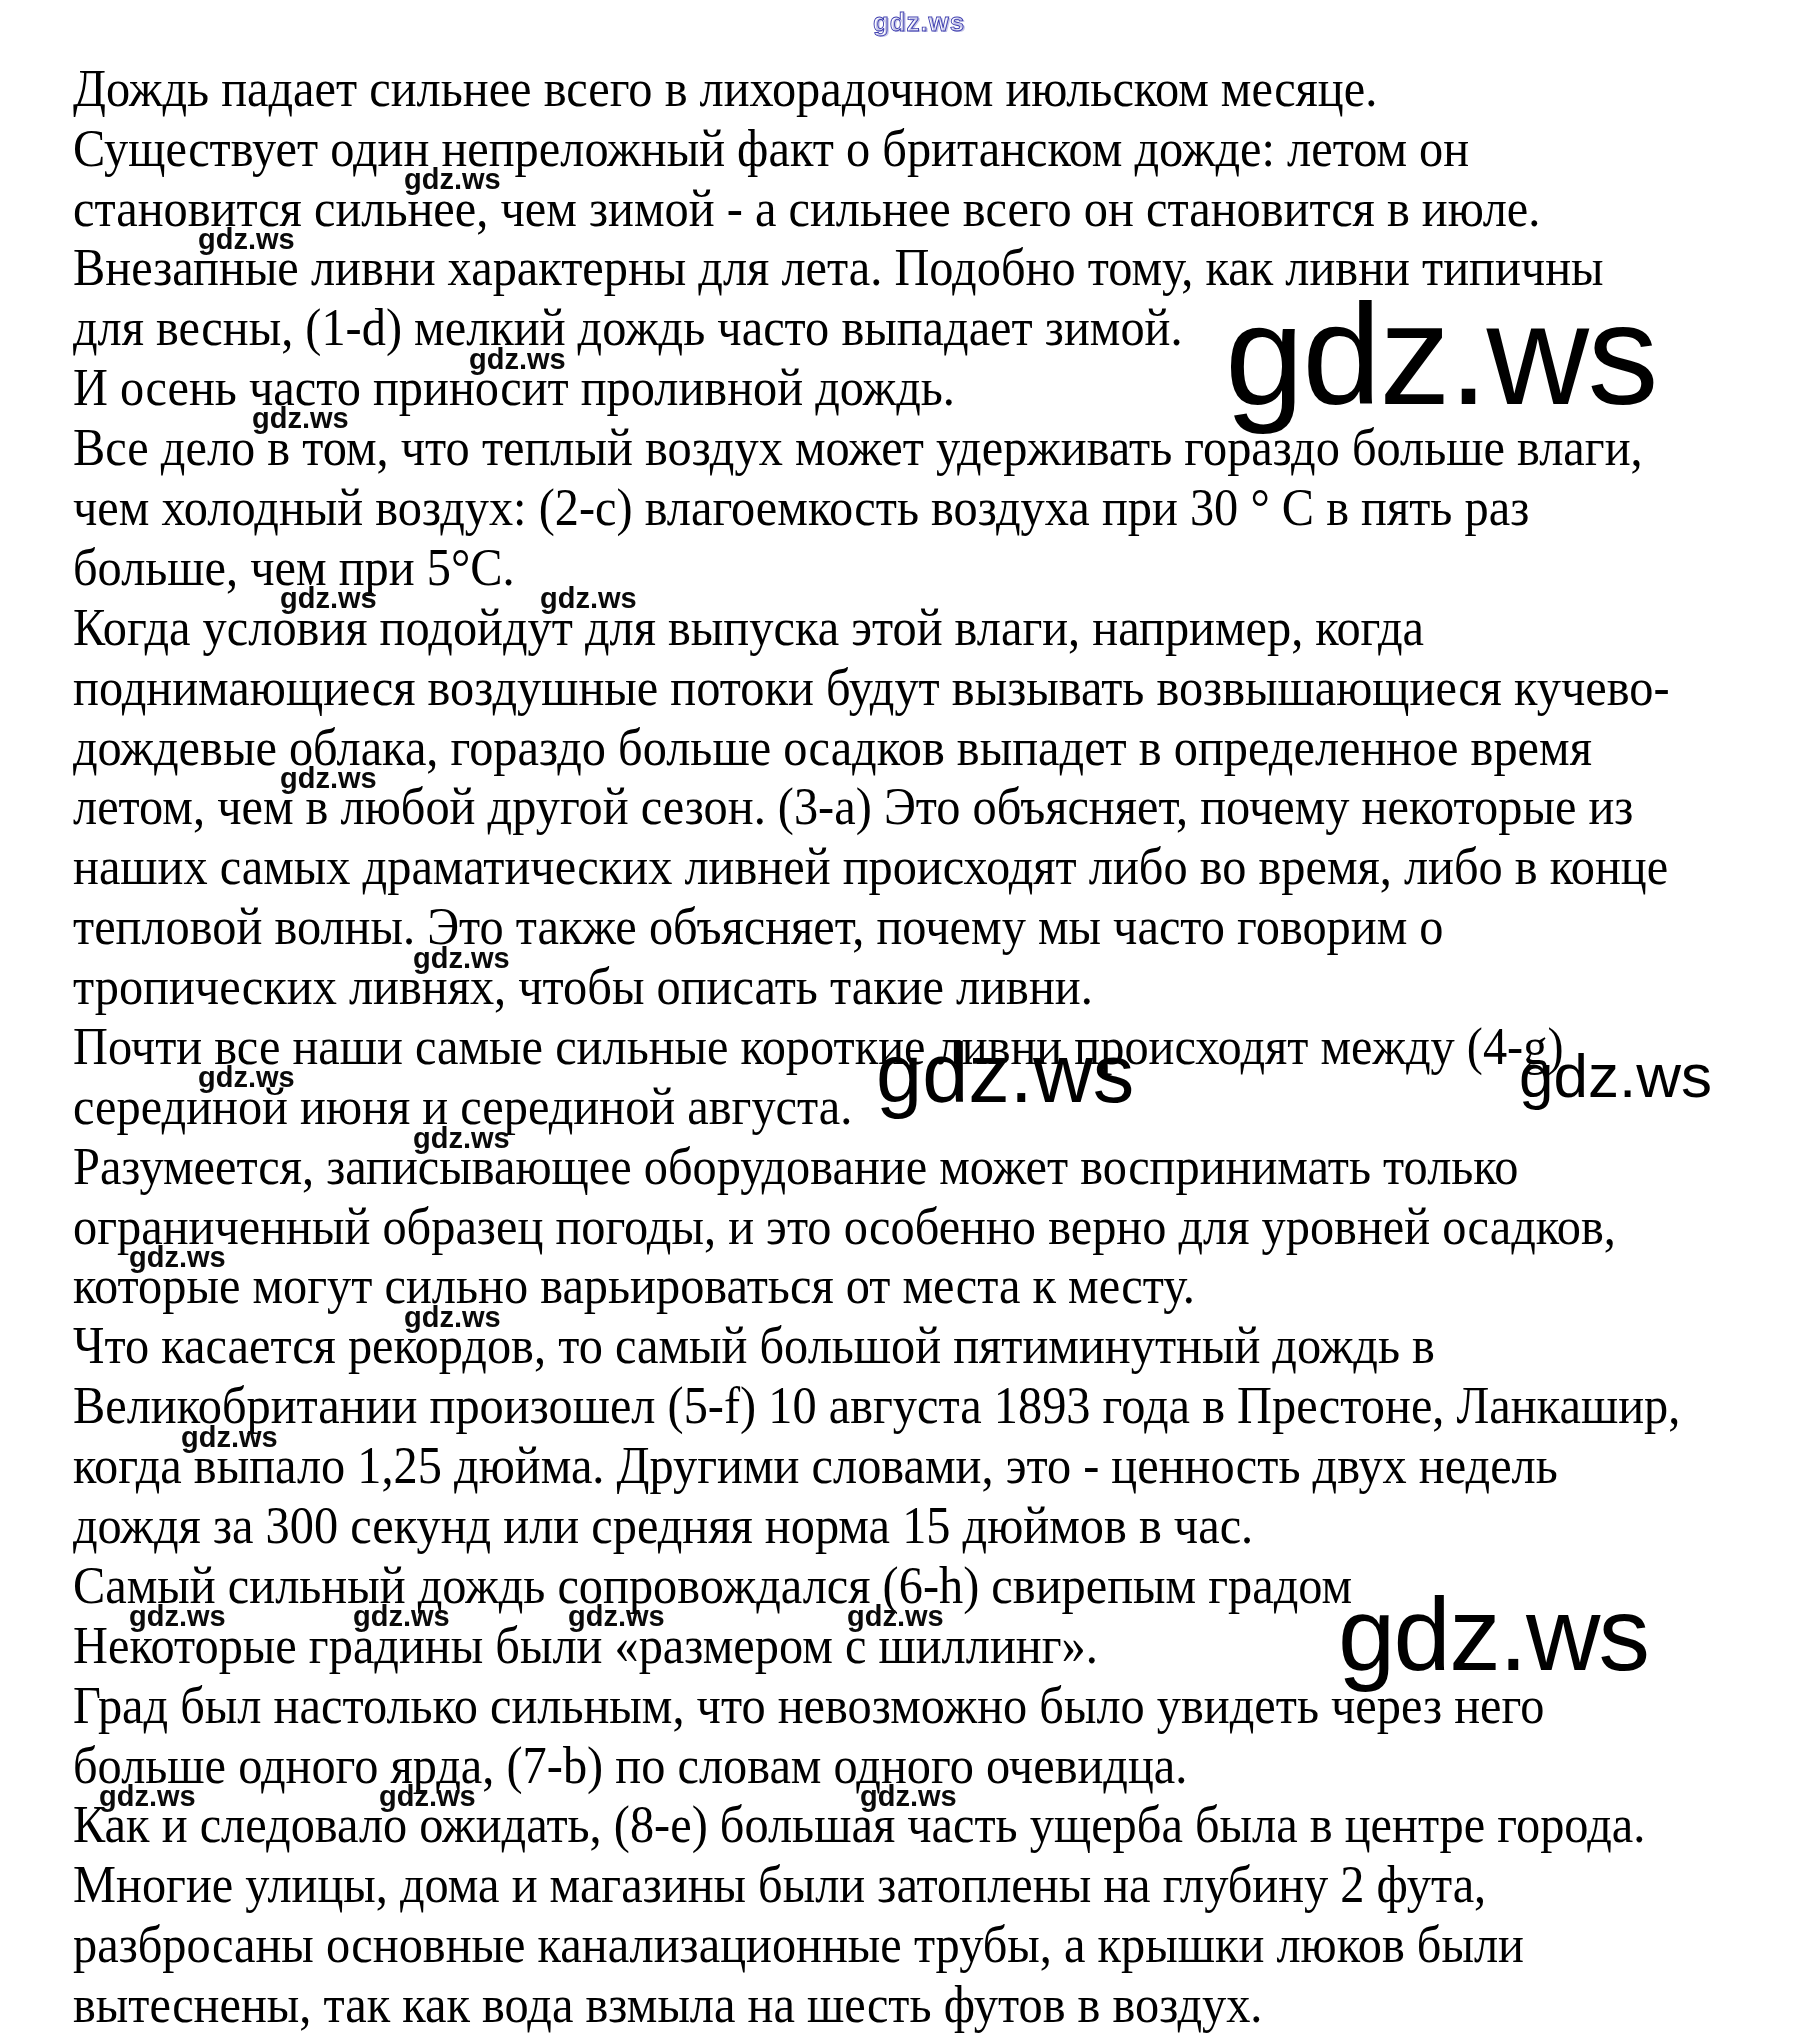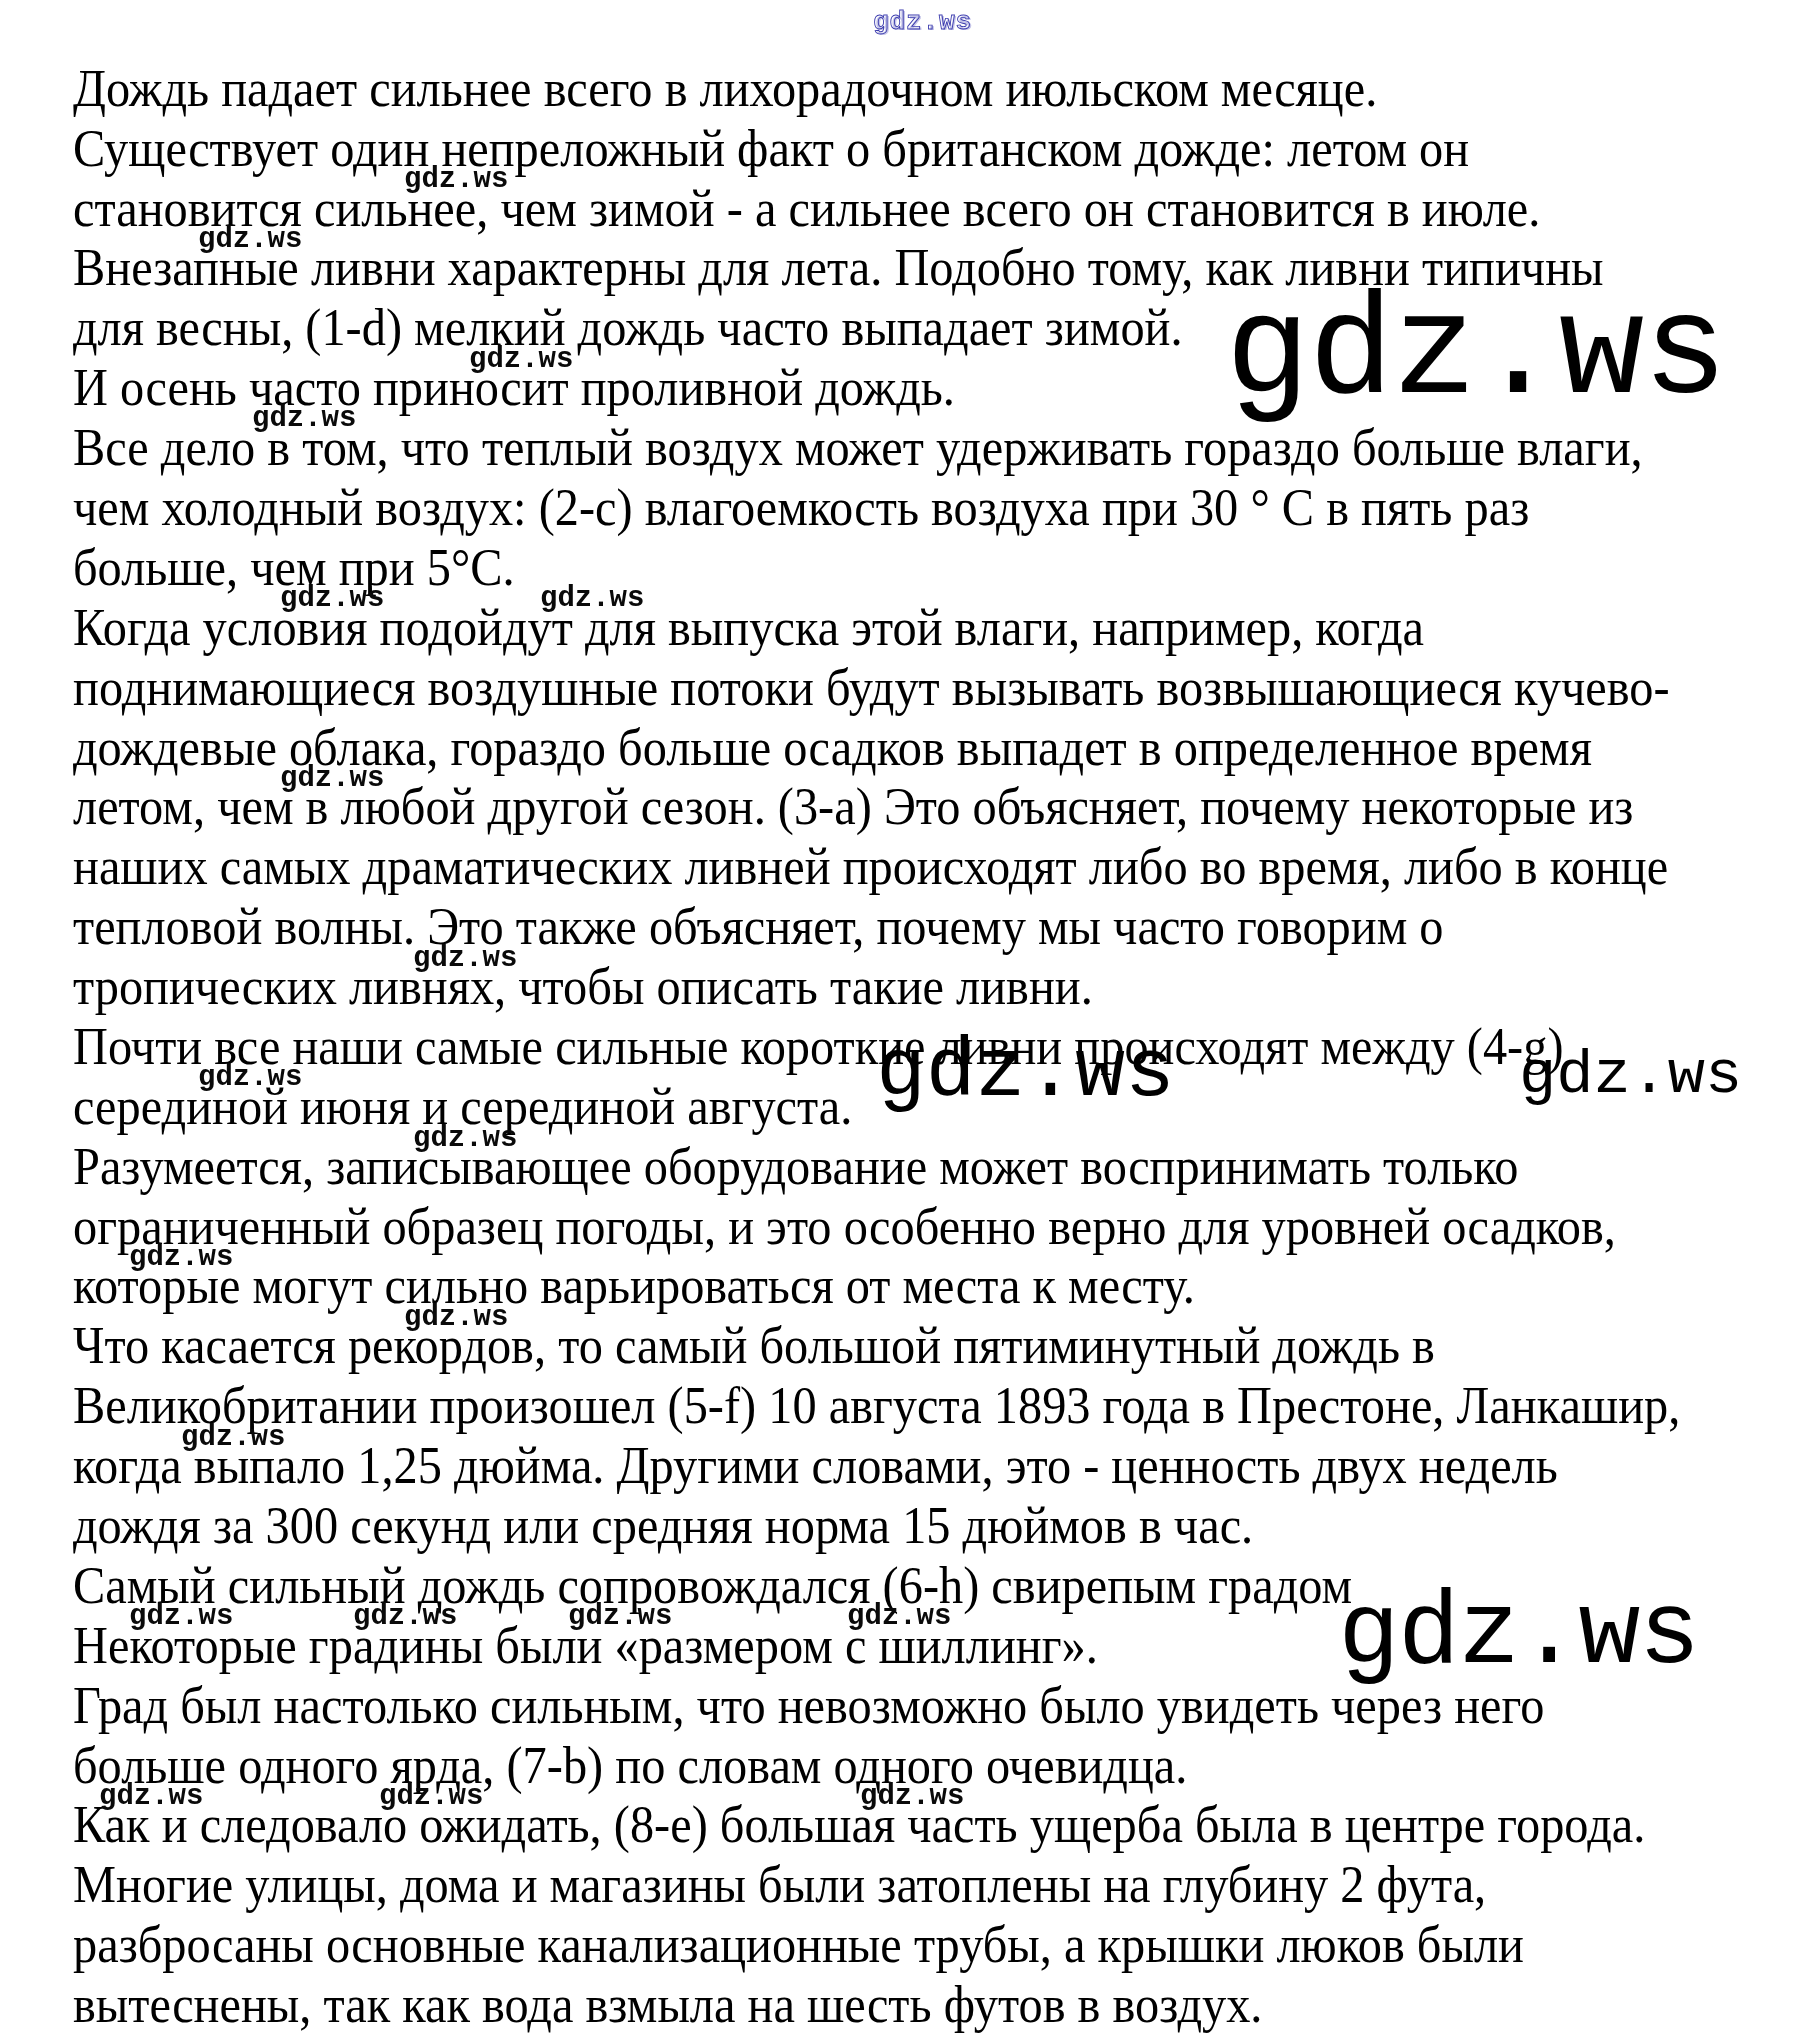--- a/index.html
+++ b/index.html
@@ -22,21 +22,21 @@
     font-family: "Liberation Serif", serif;
     font-size: 52px;
     line-height: 52px;
     color: #000000;
     transform: scaleX(0.93);
     transform-origin: 0 0;
     letter-spacing: 0px;
   }
   .wm {
     position: absolute;
-    font-family: Liberation Mono, monospace;
+    font-family: Liberation Sans, sans-serif;
     white-space: nowrap;
     line-height: 1;
   }
   .wm-small {
     font-size: 29px;
     font-weight: 600;
     color: #0a0a0a;
   }
   .wm-medium {
     font-weight: 400;

